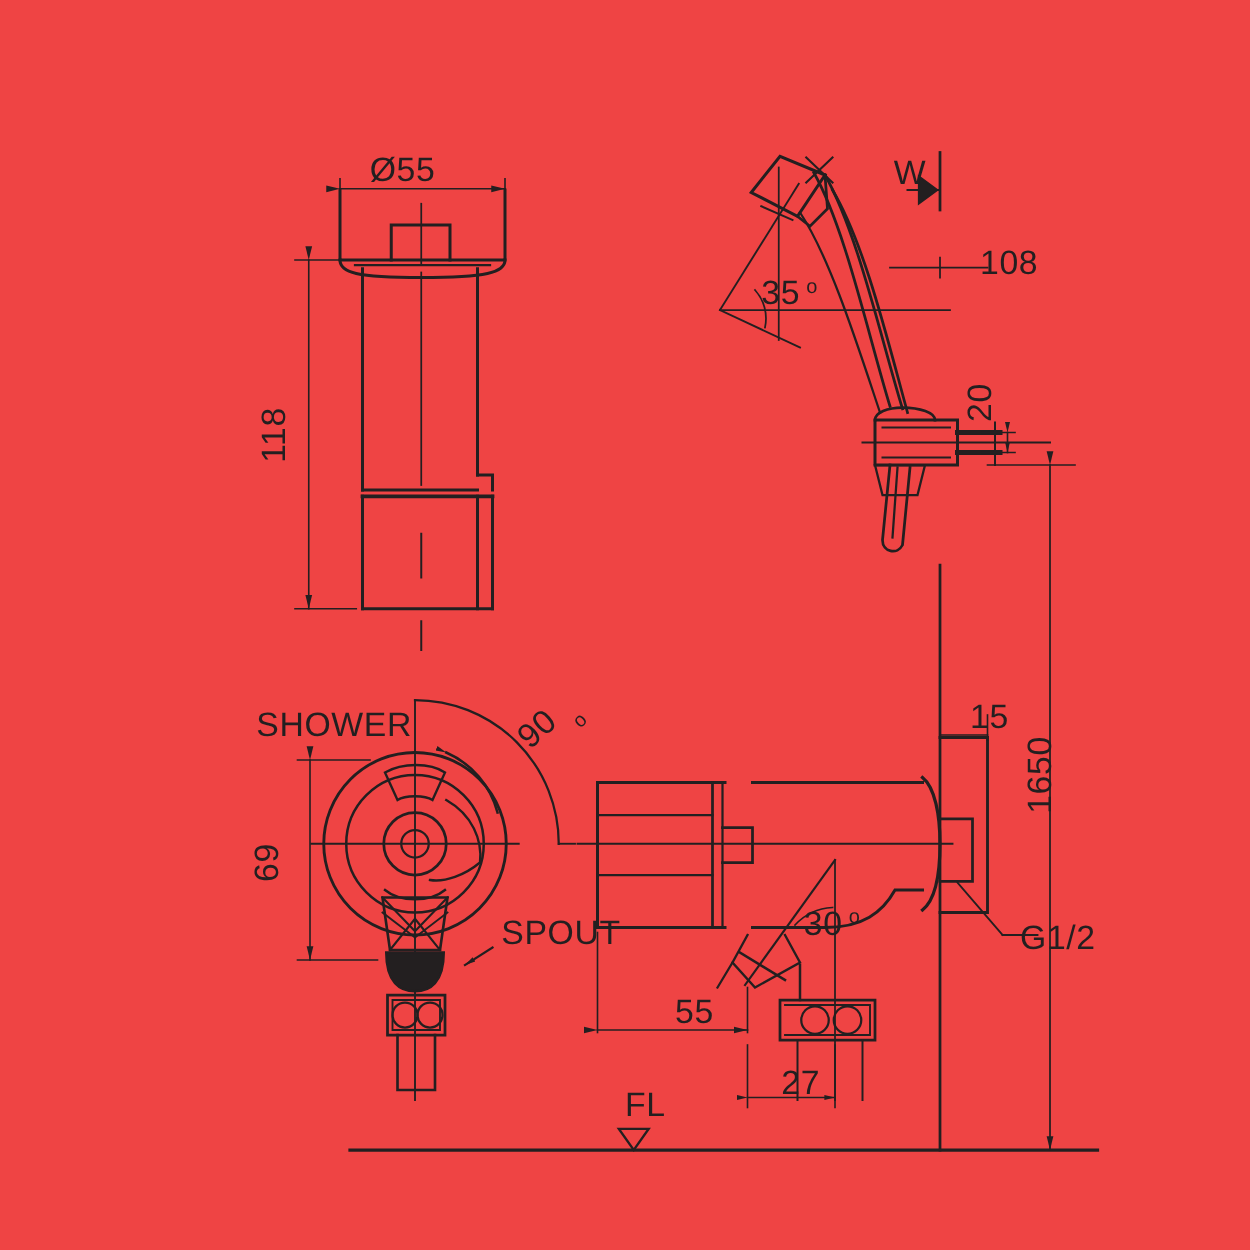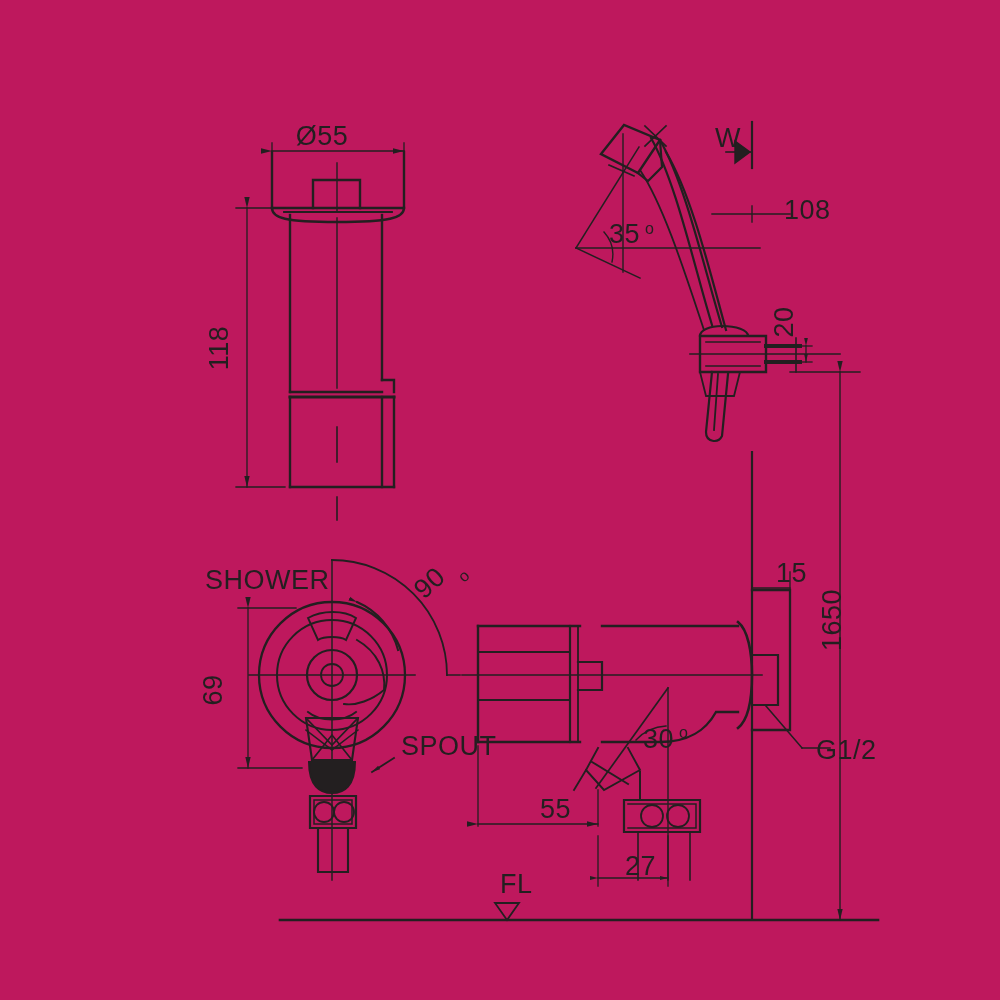--- a/index.html
+++ b/index.html
@@ -8,21 +8,21 @@
     padding: 0;
     background: #ffffff;
   }
   body {
     font-family: "Liberation Sans", sans-serif;
   }
   #sheet {
     position: relative;
     width: 1000px;
     height: 1000px;
-    background: #be185d;
+    background: #ef4444;
     overflow: hidden;
   }
   #sheet svg {
     position: absolute;
     top: 0;
     left: 0;
     width: 1000px;
     height: 1000px;
   }
   .lbl {

